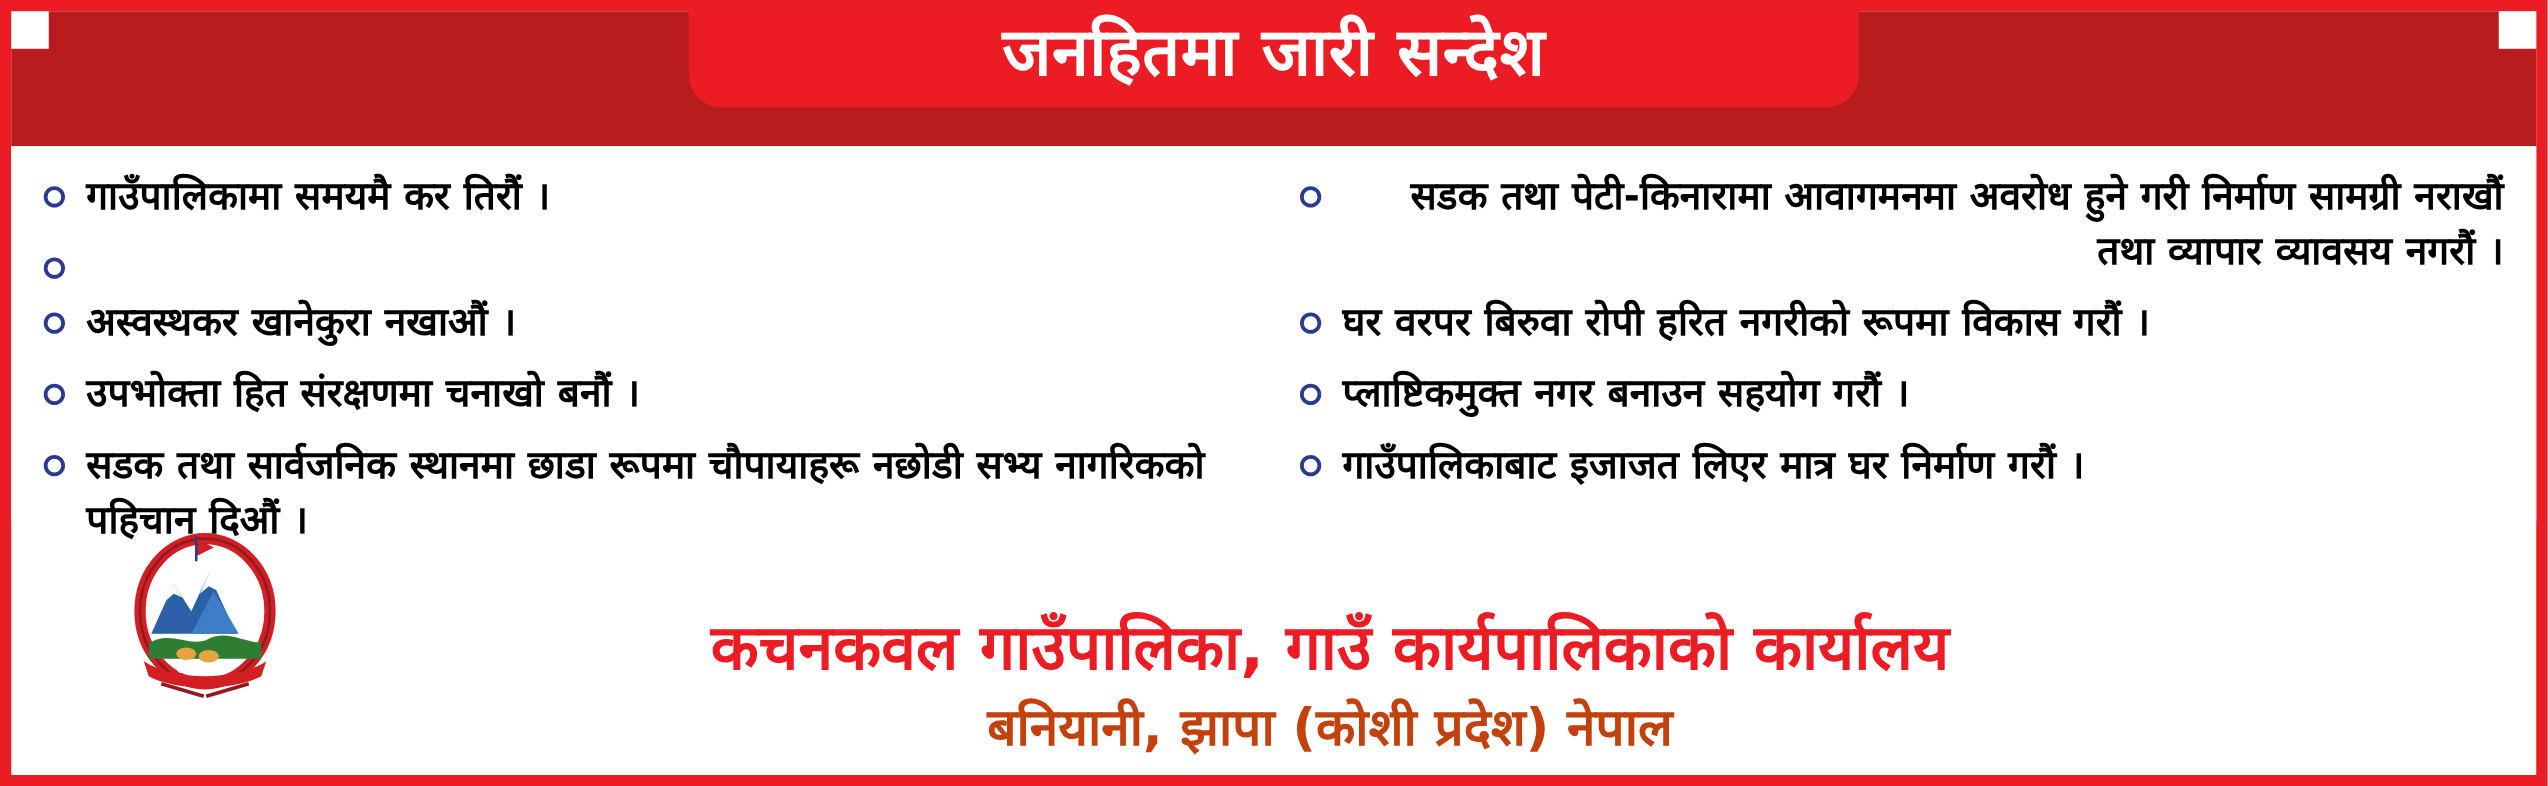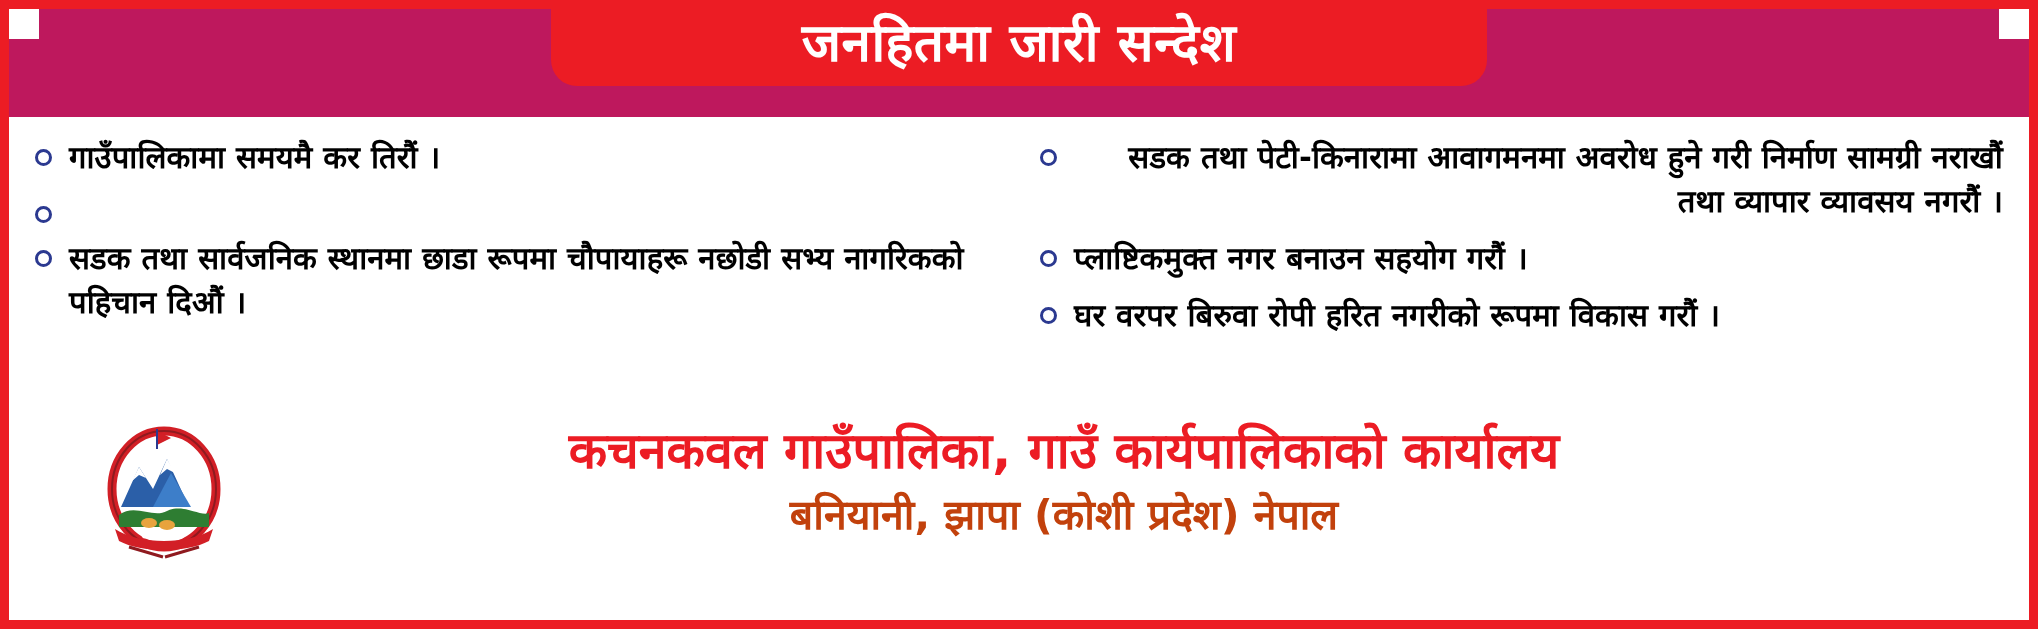--- a/index.html
+++ b/index.html
@@ -21,21 +21,21 @@
     height: 629px;
     background: #ffffff;
     border: 9px solid #ec1c24;
     padding: 0;
   }
 
   
   .header-band {
     position: relative;
     height: 108px;
-    background: #be185d;
+    background: #b91c1c;
     display: flex;
     align-items: flex-start;
     justify-content: center;
   }
   .header-plate {
     margin-top: 0;
     background: #ec1c24;
     border-bottom-left-radius: 26px;
     border-bottom-right-radius: 26px;
     padding: 4px 58px 12px 58px;
@@ -105,21 +105,21 @@
     font-weight: bold;
     font-size: 31px;
     line-height: 1.42;
     letter-spacing: 0.1px;
   }
 
   
   .footer {
     position: relative;
     display: flex;
-    align-items: flex-start;
+    align-items: flex-end;
     justify-content: center;
     padding: 4px 30px 0 30px;
     height: 190px;
     box-sizing: border-box;
   }
   .emblem {
     position: absolute;
     left: 96px;
     top: 6px;
     width: 118px;
@@ -170,36 +170,48 @@
       <div class="col left">
         <div class="bullet-row">
           <span class="bullet-mark"></span>
           <span class="bullet-text">गाउँपालिकामा समयमै कर तिरौं ।</span>
         </div>
         <div class="bullet-row">
           <span class="bullet-mark"></span>
         </div>
         <div class="bullet-row">
           <span class="bullet-mark"></span>
+          <span class="bullet-text">अस्वस्थकर खानेकुरा नखाऔं ।</span>
+        </div>
+        <div class="bullet-row">
+          <span class="bullet-mark"></span>
+          <span class="bullet-text">उपभोक्ता हित संरक्षणमा चनाखो बनौं ।</span>
+        </div>
+        <div class="bullet-row">
+          <span class="bullet-mark"></span>
           <span class="bullet-text">सडक तथा सार्वजनिक स्थानमा छाडा रूपमा चौपायाहरू नछोडी सभ्य नागरिकको पहिचान दिऔं ।</span>
         </div>
       </div>
 
       <div class="col right">
         <div class="bullet-row">
           <span class="bullet-mark"></span>
           <span class="bullet-text">सडक तथा पेटी-किनारामा आवागमनमा अवरोध हुने गरी निर्माण सामग्री नराखौं तथा व्यापार व्यावसय नगरौं ।</span>
         </div>
         <div class="bullet-row">
           <span class="bullet-mark"></span>
+          <span class="bullet-text">घर वरपर बिरुवा रोपी हरित नगरीको रूपमा विकास गरौं ।</span>
+        </div>
+        <div class="bullet-row">
+          <span class="bullet-mark"></span>
           <span class="bullet-text">प्लाष्टिकमुक्त नगर बनाउन सहयोग गरौं ।</span>
         </div>
         <div class="bullet-row">
           <span class="bullet-mark"></span>
-          <span class="bullet-text">घर वरपर बिरुवा रोपी हरित नगरीको रूपमा विकास गरौं ।</span>
+          <span class="bullet-text">गाउँपालिकाबाट इजाजत लिएर मात्र घर निर्माण गरौं ।</span>
         </div>
       </div>
 
     </div>
   </div>
 
   <div class="footer">
 
     <div class="emblem">
       <svg width="118" height="140" viewBox="0 0 118 140" xmlns="http://www.w3.org/2000/svg">

